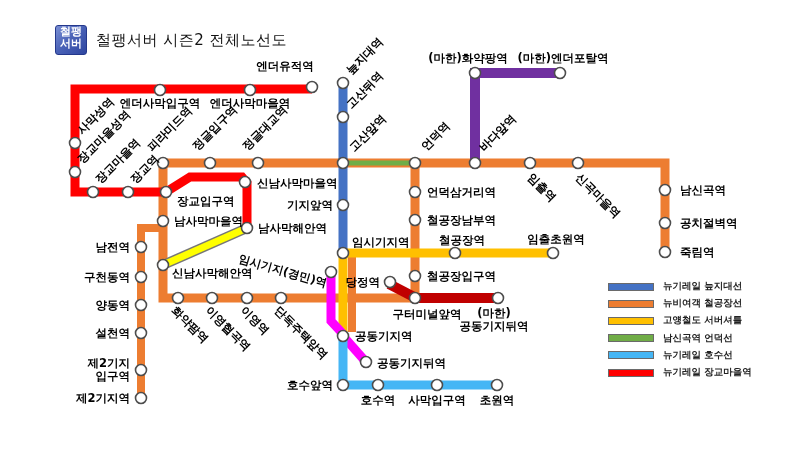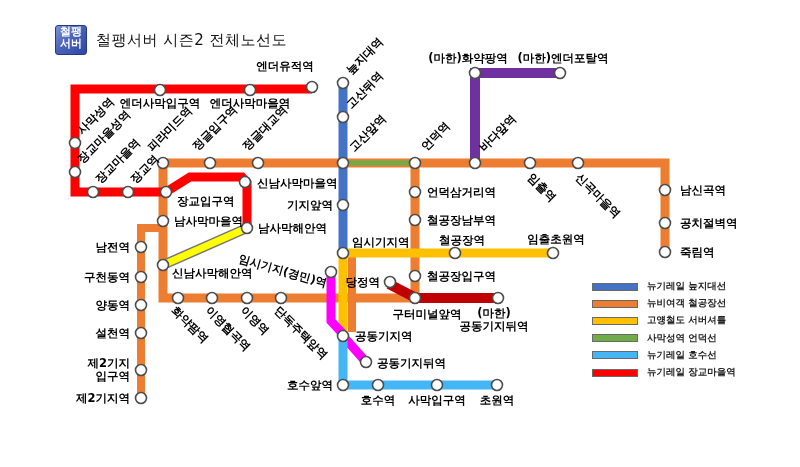--- a/index.html
+++ b/index.html
@@ -6,21 +6,21 @@
   #stage{position:relative;width:800px;height:467px;background:#ffffff;overflow:hidden;
          font-family:"DejaVu Sans","Liberation Sans",sans-serif;}
   #map-svg{position:absolute;left:0;top:0;}
   #title-bar{position:absolute;left:55px;top:25px;display:flex;align-items:center;gap:9px;}
   #logo{width:30px;height:28px;border-radius:3px;border:1px solid #24388c;
         background:linear-gradient(135deg,#7b90d4 0%,#4b63b8 45%,#2e46a0 100%);
         color:#fff;font-weight:bold;font-size:11px;line-height:12px;
         display:flex;flex-direction:column;align-items:center;}
   #main-title{font-size:15px;font-weight:normal;color:#111;letter-spacing:0.5px;}
   #legend{position:absolute;left:592px;top:278px;display:flex;flex-direction:column;}
-  .legend-row{display:flex;align-items:center;height:17.2px;}
+  .legend-row{display:flex;align-items:center;height:17.2px;margin-left:16px;}
   .legend-swatch{width:46px;height:8px;border:1px solid #6a6a6a;box-sizing:border-box;}
   .legend-label{margin-left:9px;font-size:9.5px;font-weight:bold;color:#222;white-space:nowrap;}
   text.stn{font-size:11.5px;font-weight:bold;fill:#000;}
 </style>
 </head>
 <body>
 
 <div id="stage">
   <svg id="map-svg" width="800" height="467" viewBox="0 0 800 467">
       <polyline points="163,163 665,163 665,252" fill="none" stroke="#ED7D31" stroke-width="9" stroke-linejoin="miter"></polyline>
@@ -168,21 +168,21 @@
       <div class="legend-row">
         <div class="legend-swatch" style="background: rgb(237, 125, 49);"></div>
         <div class="legend-label">뉴비여객 철공장선</div>
       </div>
       <div class="legend-row">
         <div class="legend-swatch" style="background: rgb(255, 192, 0);"></div>
         <div class="legend-label">고얭철도 서버셔틀</div>
       </div>
       <div class="legend-row">
         <div class="legend-swatch" style="background: rgb(112, 173, 71);"></div>
-        <div class="legend-label">사막성역 언덕선</div>
+        <div class="legend-label">남신곡역 언덕선</div>
       </div>
       <div class="legend-row">
         <div class="legend-swatch" style="background: rgb(69, 182, 245);"></div>
         <div class="legend-label">뉴기레일 호수선</div>
       </div>
       <div class="legend-row">
         <div class="legend-swatch" style="background: rgb(255, 0, 0);"></div>
         <div class="legend-label">뉴기레일 장교마을역</div>
       </div>
     </div>

